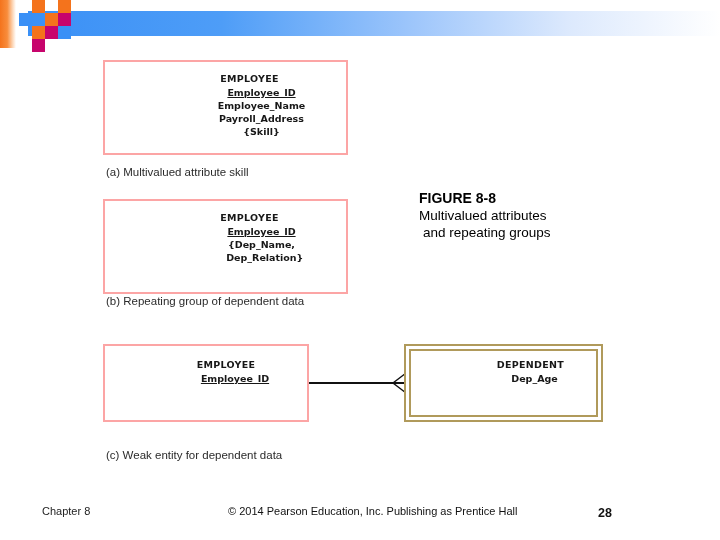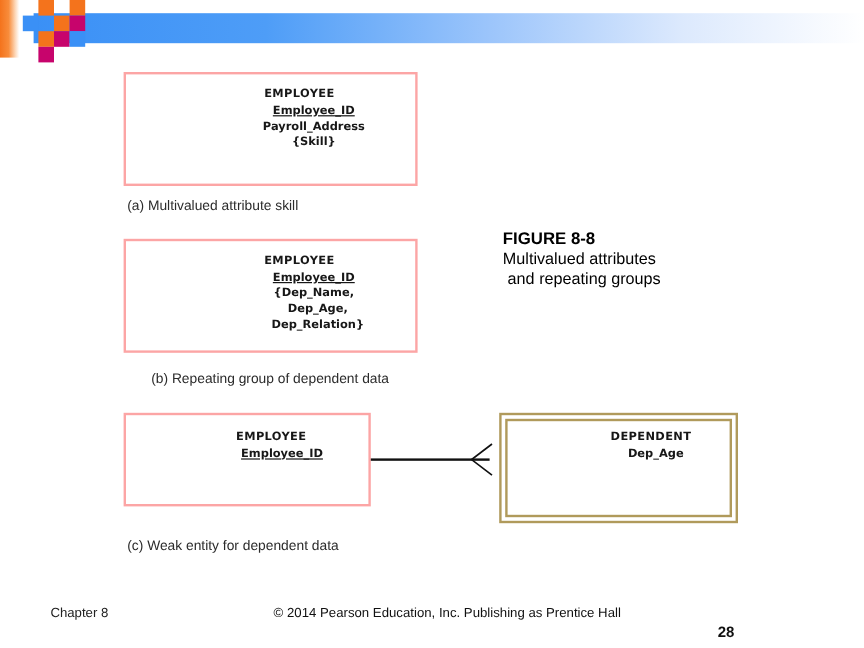--- a/index.html
+++ b/index.html
@@ -147,21 +147,21 @@
     color: #222222;
   }
   #footer .copyright {
     position: absolute;
     left: 228px; top: 11px;
     font-size: 11px;
     color: #111111;
   }
   #footer .page-num {
     position: absolute;
-    right: 24px; top: 26px;
+    right: 24px; top: 12px;
     font-size: 12.5px;
     font-weight: bold;
     color: #111111;
   }
 </style>
 </head>
 <body>
 
 <div id="top-banner">
   <div class="banner-bar"></div>
@@ -178,56 +178,56 @@
   <div class="sq sq-blue" style="left:58px; top:26px;"></div>
 </div>
 
 <div id="figure-area">
 
   <div class="entity-box" style="left:103px; top:8px; width:245px; height:95px;">
     <div class="entity-content" style="padding-left:72px;">
       <div class="entity-title" style="margin-left:-24px;">EMPLOYEE</div>
       <ul class="attr-list">
         <li class="pk">Employee_ID</li>
+        <li>Employee_Name</li>
         <li>Payroll_Address</li>
         <li>{Skill}</li>
       </ul>
     </div>
   </div>
   <div class="caption" style="left:106px; top:114px;">(a) Multivalued attribute skill</div>
 
   <div class="entity-box" style="left:103px; top:147px; width:245px; height:95px;">
     <div class="entity-content" style="padding-left:72px;">
       <div class="entity-title" style="margin-left:-24px;">EMPLOYEE</div>
       <ul class="attr-list">
         <li class="pk">Employee_ID</li>
         <li>{Dep_Name,</li>
-        <li>  Dep_Age,</li>
         <li>  Dep_Relation}</li>
       </ul>
     </div>
   </div>
-  <div class="caption" style="left:106px; top:258px;margin-left:20px;">(b) Repeating group of dependent data</div>
+  <div class="caption" style="left:106px; top:243px;">(b) Repeating group of dependent data</div>
 
   <div class="entity-box" style="left:103px; top:292px; width:206px; height:78px;">
     <div class="entity-content" style="padding-left:58px; top:12px;">
       <div class="entity-title" style="margin-left:-18px;">EMPLOYEE</div>
       <ul class="attr-list">
         <li class="pk">Employee_ID</li>
       </ul>
     </div>
   </div>
 
   <div id="rel-line"></div>
 
   <svg id="crow-foot" viewBox="0 0 22 30">
     <polyline points="20,2 3,15 20,28" fill="none" stroke="#111111" stroke-width="1.4"></polyline>
   </svg>
 
-  <div class="entity-box weak" style="left:416px; top:292px; width:199px; height:92px;">
+  <div class="entity-box weak" style="left:404px; top:292px; width:199px; height:78px;">
     <div class="inner-border"></div>
     <div class="entity-content" style="padding-left:62px; top:12px;">
       <div class="entity-title" style="margin-left:-8px;">DEPENDENT</div>
       <ul class="attr-list">
         <li>Dep_Age</li>
       </ul>
     </div>
   </div>
 
   <div class="caption" style="left:106px; top:381px;margin-top:16px;">(c) Weak entity for dependent data</div>

